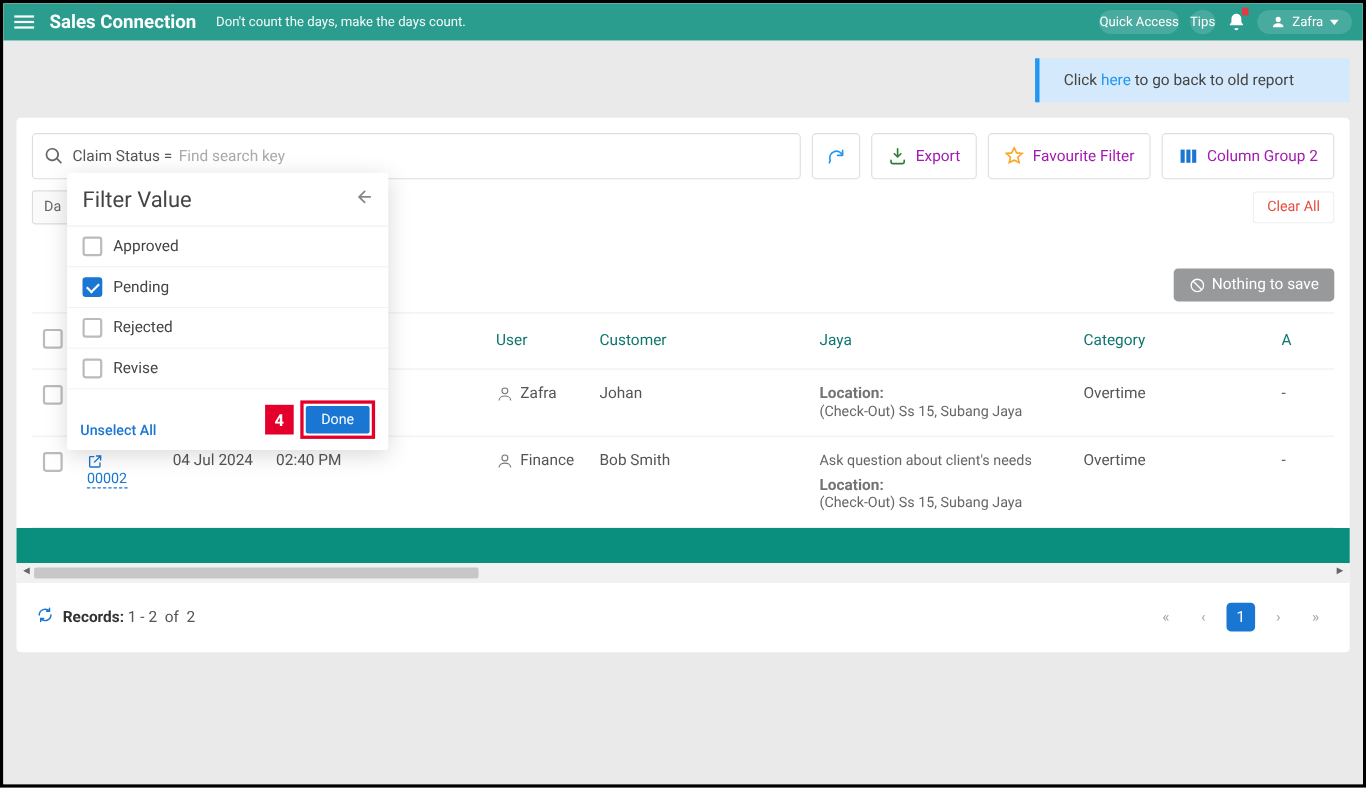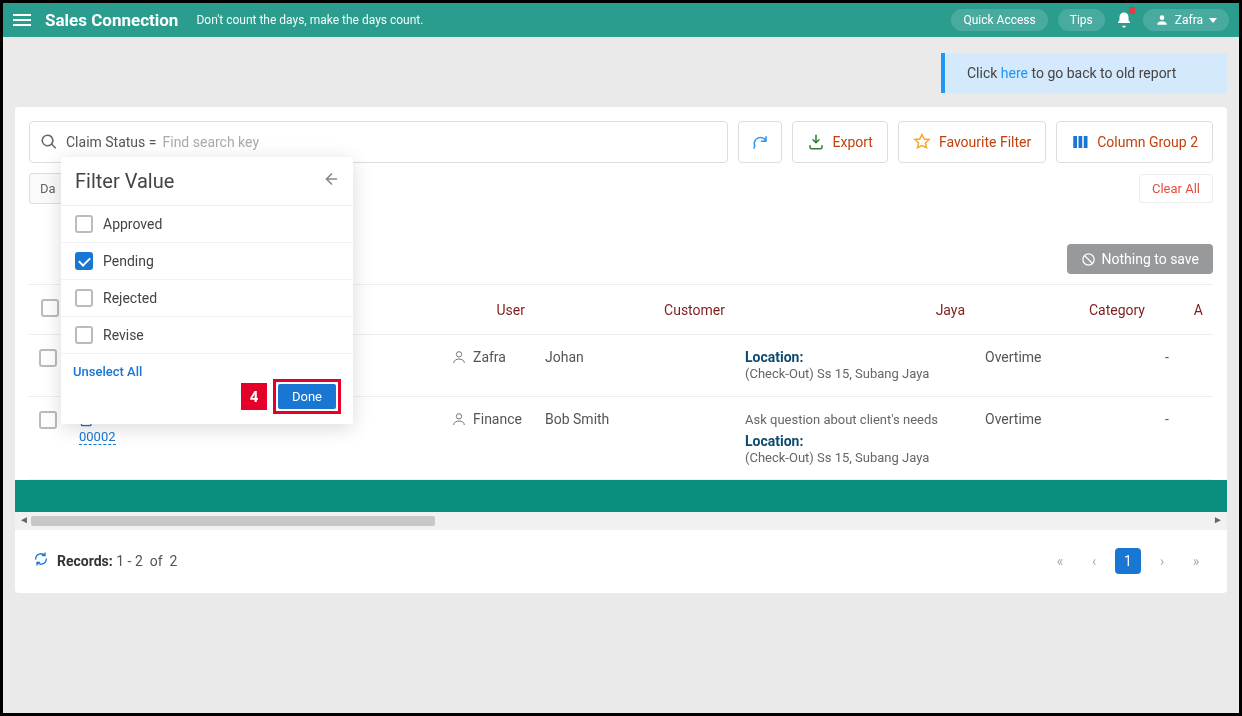--- a/index.html
+++ b/index.html
@@ -6,21 +6,21 @@
   body { background: #fff; border: 3px solid #000; width: 1242px; height: 716px; overflow: hidden; }
   .wrap { width: 100%; height: 100%; display: flex; flex-direction: column; }
 
   
   .topbar { background: #2a9d8f; height: 34px; display: flex; align-items: center; padding: 0 10px; color: #fff; font-size: 13px; }
   .menu-icon { display:flex; flex-direction:column; gap:3px; cursor:pointer; margin-right:14px;}
   .menu-icon span{ display:block; width:18px; height:2px; background:#fff;}
   .brand { font-weight:700; font-size:17px; margin-right:18px;}
   .tagline { font-size:12px; opacity:0.95; }
   .topbar-right { margin-left:auto; display:flex; align-items:center; gap:10px;}
-  .pill { background: rgba(255,255,255,0.15); padding:4px 12px; border-radius:12px; font-size:12px; cursor:pointer;}
+  .pill { background: rgba(255,255,255,0.15); padding:4px 0; border-radius:12px; font-size:12px; cursor:pointer;}
   .bell{ position:relative; width:18px; height:18px; display:flex; align-items:center; justify-content:center;}
   .bell svg{width:18px;height:18px;fill:#fff;}
   .bell .dot{position:absolute; top:-4px; right:-2px; width:6px; height:7px; background:#e63946; }
   .user-btn{display:flex; align-items:center; gap:6px; background:rgba(255,255,255,0.15); padding:4px 12px; border-radius:12px; font-size:12px; cursor:pointer;}
   .user-btn svg{width:14px;height:14px;fill:#fff;}
   .caret-down{width:0;height:0;border-left:4px solid transparent;border-right:4px solid transparent;border-top:5px solid #fff;}
 
   
   .page-body { background:#eaeaea; flex:1; padding:16px 12px; position:relative; overflow:hidden;}
   .page-head { display:flex; align-items:flex-start; margin-bottom:14px;}
@@ -29,21 +29,21 @@
   .back-banner a{ color:#2196f3; text-decoration:none; cursor:pointer;}
 
   .card { background:#fff; border-radius:4px; padding:14px 14px 15px 14px; position:relative;}
 
   .toolbar { display:flex; gap:10px; align-items:stretch;}
   .search-box { flex:1; border:1px solid #ddd; border-radius:4px; display:flex; align-items:center; padding:0 10px; height:42px; color:#555;}
   .search-box svg{width:18px;height:18px; fill:#666; margin-right:8px;}
   .search-label{font-size:14px; color:#555; margin-right:6px;}
   .search-input{border:none; outline:none; flex:1; font-size:14px; color:#888;}
   .search-input::placeholder{color:#aaa;}
-  .tb-btn{ border:1px solid #ddd; border-radius:4px; background:#fff; height:42px; display:flex; align-items:center; gap:8px; padding:0 14px; font-size:14px; color:#c2410c; cursor:pointer;}
+  .tb-btn{ border:1px solid #ddd; border-radius:4px; background:#fff; height:42px; display:flex; align-items:center; gap:8px; padding:0 14px; font-size:14px; color:#a21caf; cursor:pointer;}
   .tb-btn.icon-only{padding:0 12px;}
   .ic-refresh svg{width:18px;height:18px; stroke:#2196f3; fill:none; stroke-width:2;}
   .ic-export svg{width:18px;height:18px; fill:#2e7d32;}
   .ic-fav svg{width:18px;height:18px; fill:#f9a825;}
   .ic-cols svg{width:18px;height:18px; fill:#1976d2;}
 
   .filters-row{ display:flex; align-items:center; margin-top:10px; }
   .date-chip{border:1px solid #ddd; border-radius:3px; padding:7px 10px; font-size:13px; color:#666; background:#fafafa;}
   .clear-all{ margin-left:auto; border:1px solid #eee; color:#e74c3c; background:#fff; padding:6px 12px; font-size:13px; border-radius:3px; cursor:pointer;}
 
@@ -58,38 +58,38 @@
   }
   .fp-head{display:flex; align-items:center; padding:12px 14px; border-bottom:1px solid #eee;}
   .fp-title{font-size:20px; color:#444; font-weight:400;}
   .fp-back{margin-left:auto; cursor:pointer;}
   .fp-back svg{width:20px;height:20px; stroke:#888; fill:none; stroke-width:2;}
   .fp-item{display:flex; align-items:center; gap:10px; padding:9px 14px; font-size:14px; color:#444; border-bottom:1px solid #f2f2f2; cursor:pointer;}
   .fp-item:first-of-type{background:#f7f7f7;}
   .fp-check{width:18px;height:18px; border:2px solid #bbb; border-radius:3px; display:flex; align-items:center; justify-content:center;}
   .fp-check.checked{background:#1976d2; border-color:#1976d2;}
   .fp-check.checked::after{content:""; width:5px; height:9px; border:solid #fff; border-width:0 2px 2px 0; transform:rotate(45deg); margin-top:-2px;}
-  .fp-foot{display:flex; align-items:flex-start; padding:10px 12px;flex-direction:column;}
+  .fp-foot{display:flex; align-items:flex-end; padding:10px 12px;}
   .unselect{color:#1976d2; font-size:13px; cursor:pointer; font-weight:500;}
   .fp-foot-right{margin-left:auto; display:flex; align-items:center; gap:6px;}
   .callout-box{background:#e4002b; color:#fff; width:26px; height:27px; display:flex; align-items:center; justify-content:center; font-weight:700; font-size:15px;}
   .done-wrap{border:3px solid #e4002b; padding:2px; display:inline-flex;}
   .done-btn{background:#1976d2; color:#fff; border:none; padding:5px 14px; font-size:13px; border-radius:2px; cursor:pointer;}
 
   
   .table{ width:100%; border-collapse:collapse; margin-top:0;}
-  .table th{ text-align:right; font-weight:400; color:#7f1d1d; font-size:14px; padding:14px 10px; border-top:1px solid #eee; border-bottom:1px solid #eee; background:#fff;}
+  .table th{ text-align:left; font-weight:400; color:#0f766e; font-size:14px; padding:14px 10px; border-top:1px solid #eee; border-bottom:1px solid #eee; background:#fff;}
   .table td{ padding:14px 10px; font-size:14px; color:#555; border-bottom:1px solid #eee; vertical-align:top;}
   .chk-box{width:18px; height:18px; border:2px solid #bbb; border-radius:3px; display:inline-block;}
   .seq-link{color:#1976d2; text-decoration:none; border-bottom:1px dashed #1976d2; font-size:13px;}
   .ext-ic{display:inline-flex; vertical-align:middle; margin-right:4px;}
   .ext-ic svg{width:15px;height:15px; fill:none; stroke:#1976d2; stroke-width:2;}
   .user-cell{display:flex; align-items:center; gap:6px;}
   .user-cell svg{width:16px;height:16px; stroke:#777; fill:none; stroke-width:1.5;}
-  .notes strong{display:block; font-weight:700; color:#0c4a6e;}
+  .notes strong{display:block; font-weight:700; color:#737373;}
   .notes span{font-size:13px; color:#666;}
   .notes .sp{height:6px; display:block;}
 
   .teal-strip{ height:32px; background:#0a8f7f; margin:0 -14px;}
   .hscroll{ height:18px; background:#f1f1f1; margin:0 -14px; position:relative; display:flex; align-items:center;}
   .hscroll .thumb{width:404px; height:10px; background:#c7c7c7; margin-left:16px; border-radius:2px;}
   .hscroll .arrow{position:absolute; top:2px; font-size:10px; color:#666;}
   .hscroll .arrow.left{left:4px;}
   .hscroll .arrow.right{right:4px;}
 

